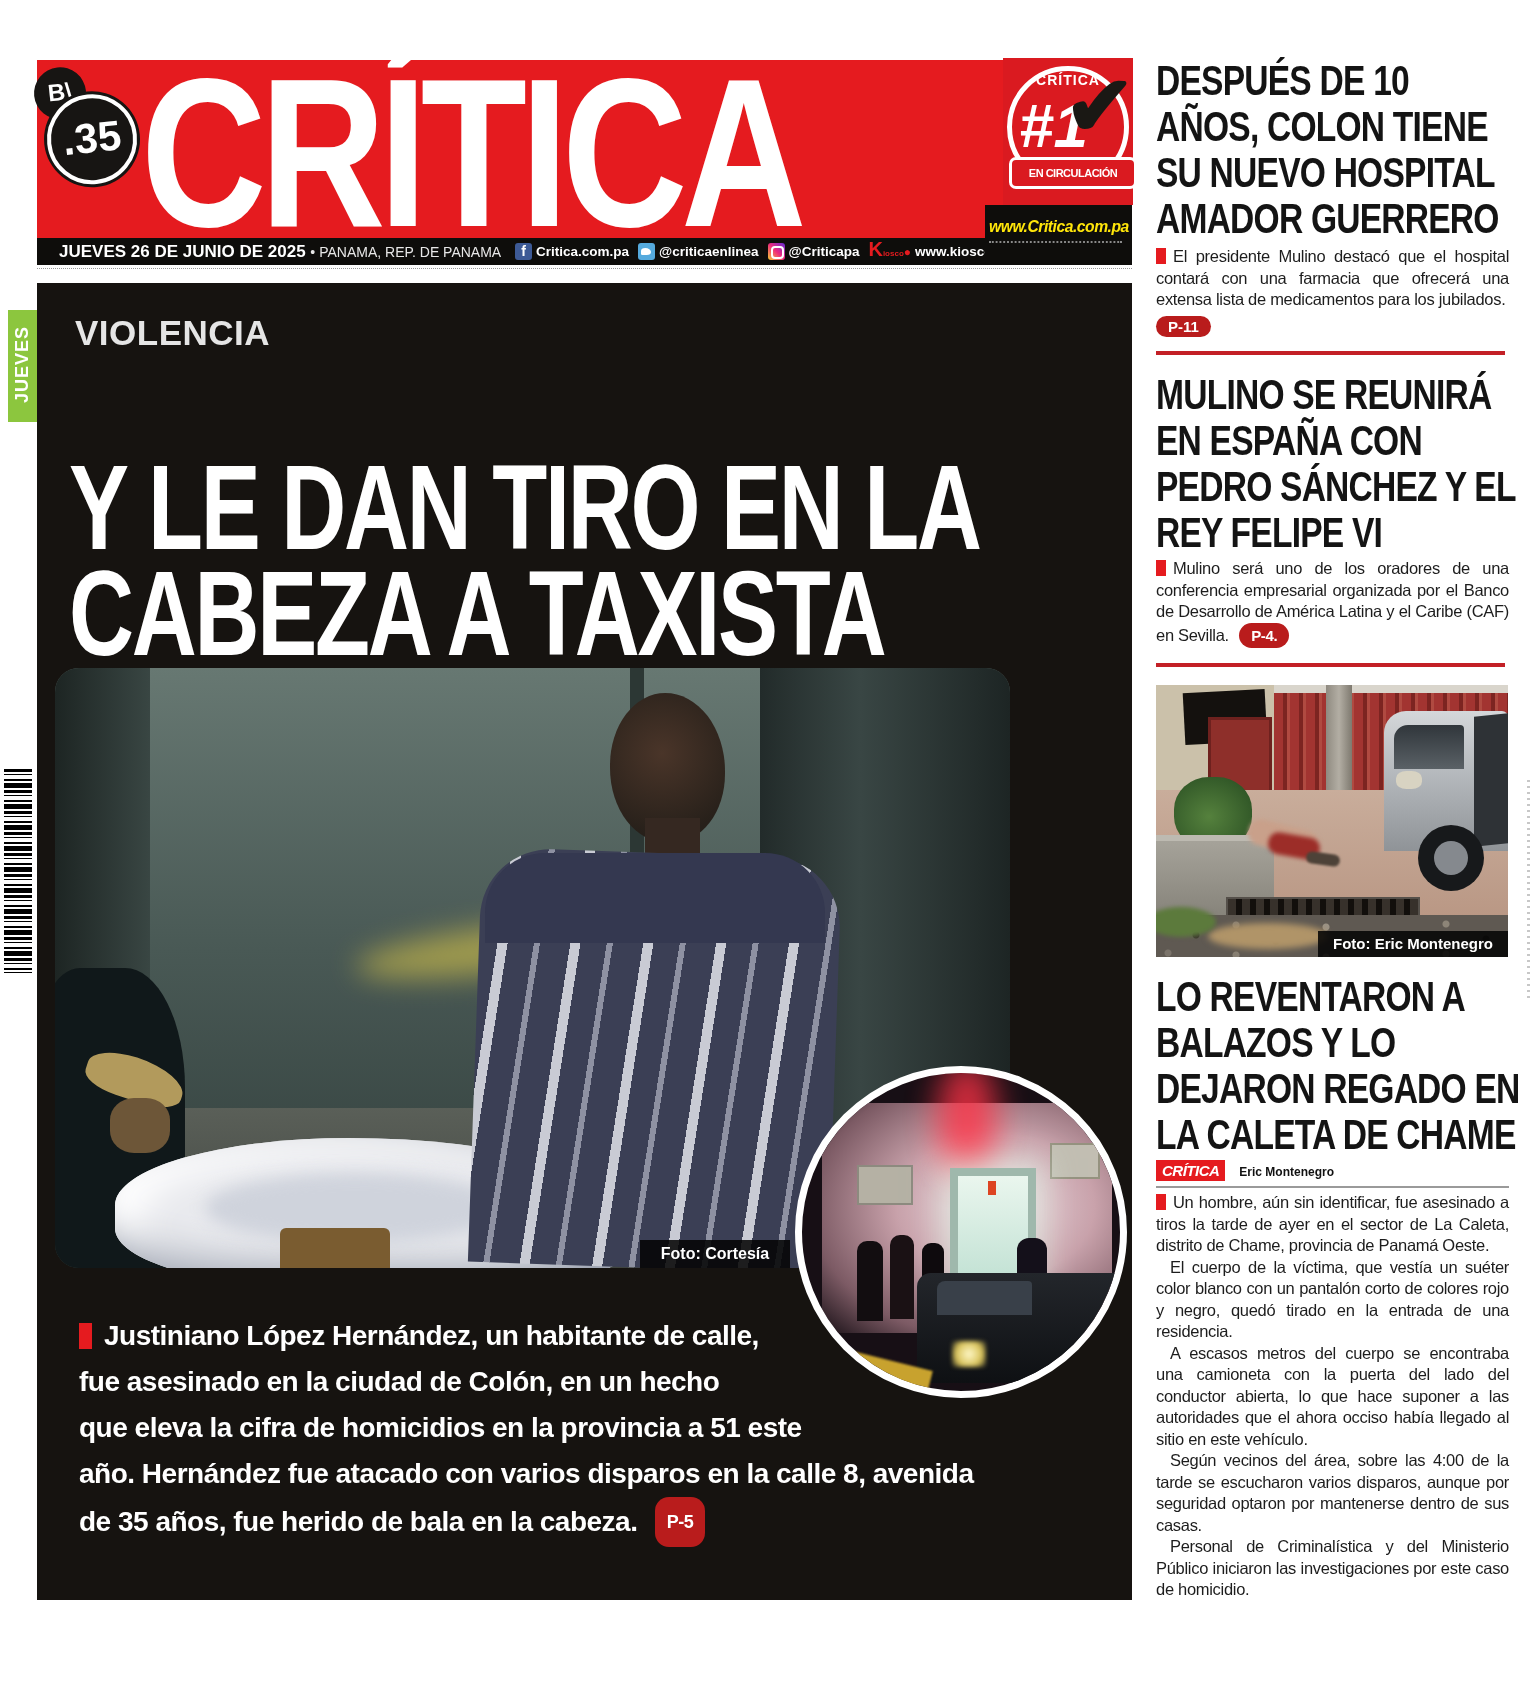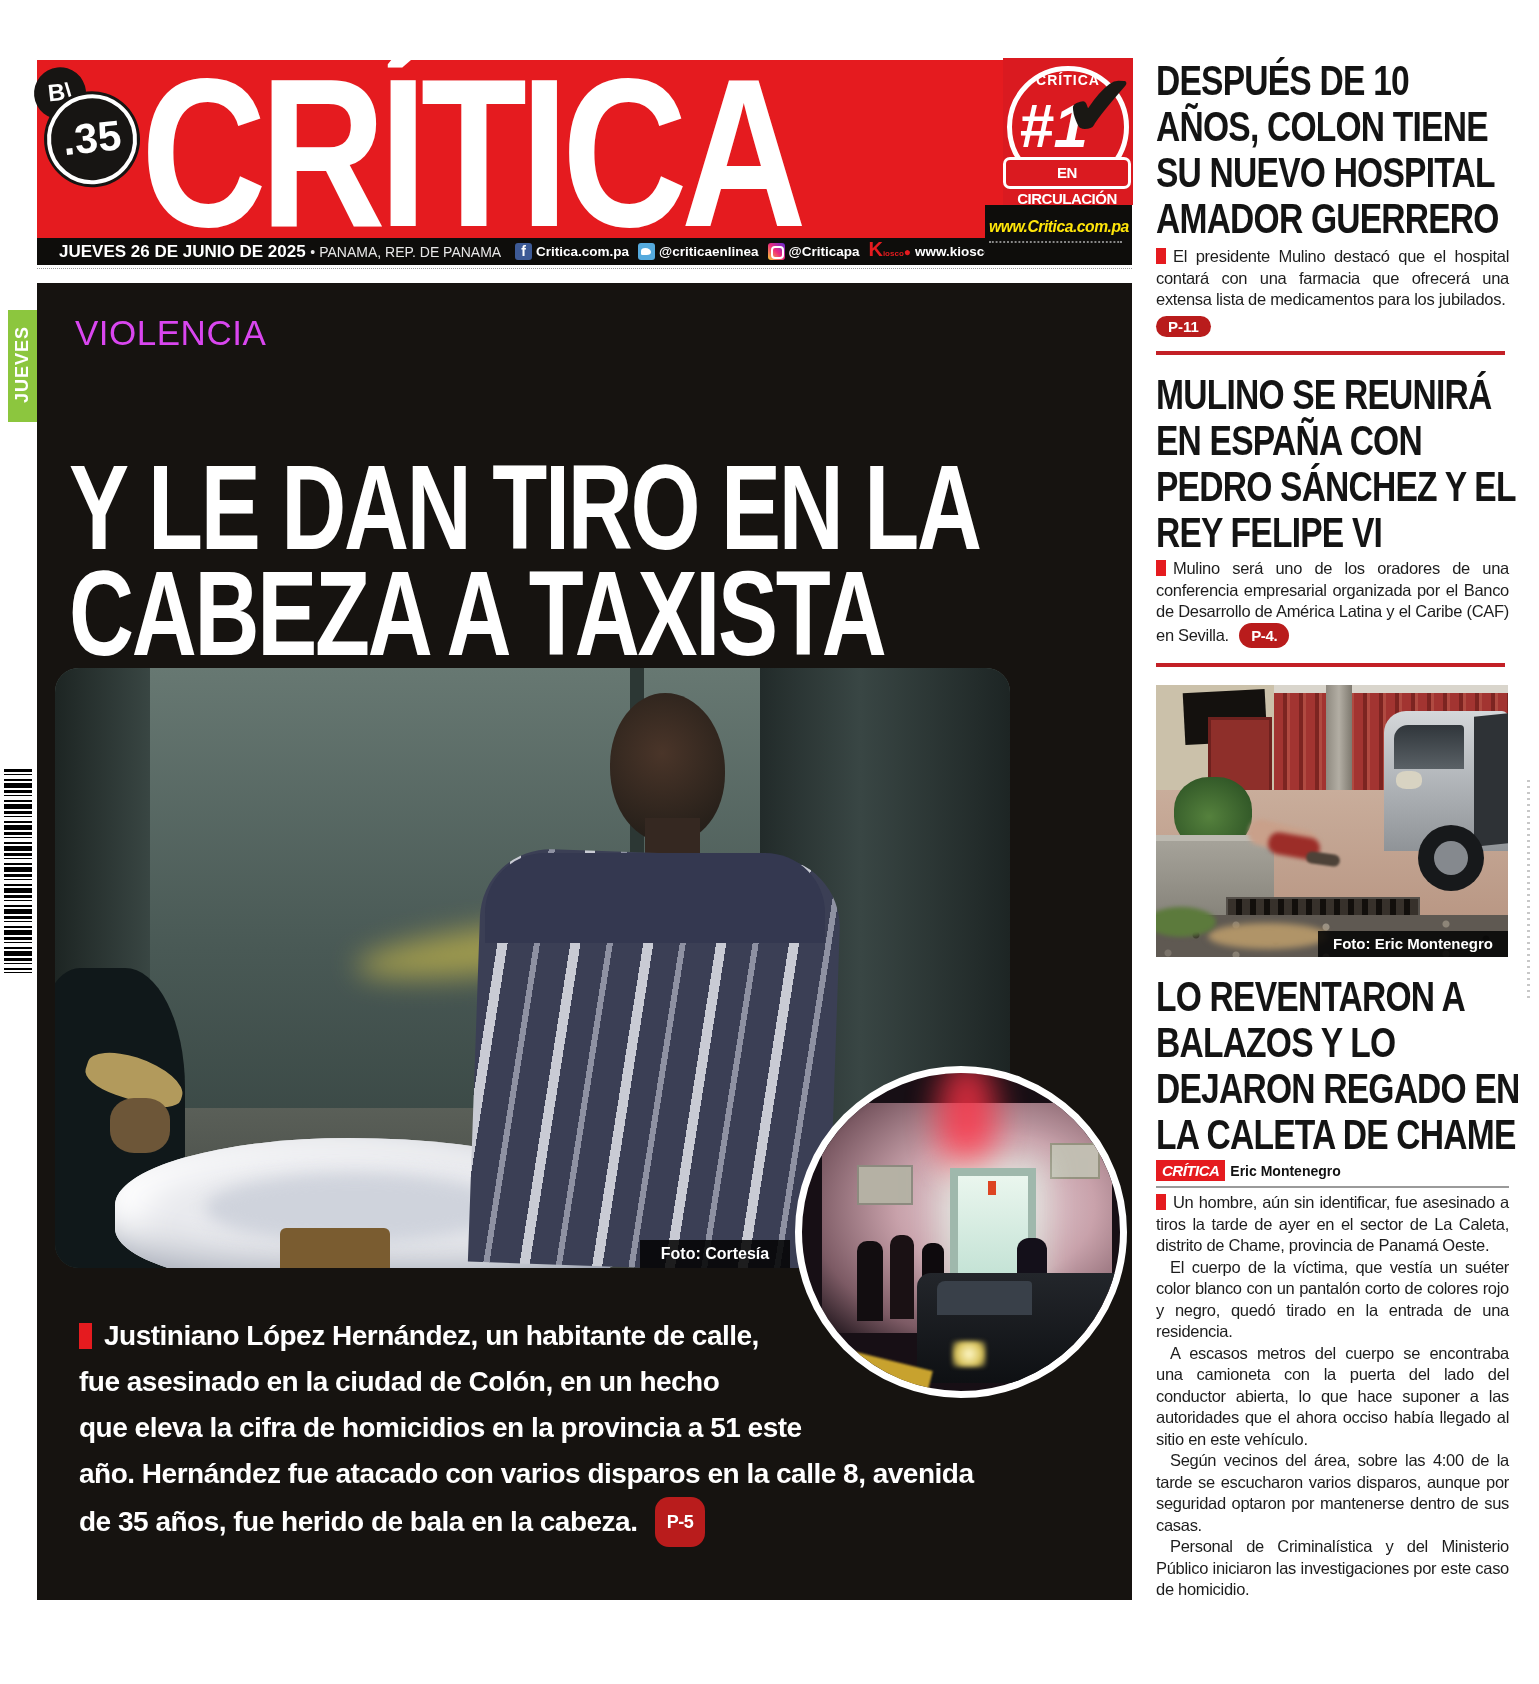--- a/index.html
+++ b/index.html
@@ -13,63 +13,63 @@
   #mast-title span{font-size:212px;line-height:158px;letter-spacing:-8px;color:#fff;transform:scaleX(0.82);font-weight:bold;}
   .pricewrap{left:2px;top:4px;width:110px;height:150px;transform:rotate(-6deg);}
   .price-sm{position:absolute;left:0;top:0;width:52px;height:52px;border-radius:50%;background:#171513;color:#fff;font-weight:bold;font-size:24px;text-align:center;line-height:50px;}
   .price-lg{position:absolute;left:8px;top:30px;width:82px;height:82px;border-radius:50%;background:#171513;border:4px solid #fff;box-shadow:0 0 0 3px #171513;color:#fff;font-weight:bold;font-size:42px;text-align:center;line-height:80px;}
   
   #badge1{left:966px;top:-2px;width:130px;height:147px;background:#da1a20;}
   .b1-circle{position:absolute;left:4px;top:8px;width:112px;height:112px;border-radius:50%;border:5px solid #fff;background:#da1a20;}
   .b1-top{position:absolute;left:0;top:14px;width:130px;text-align:center;color:#fff;font-weight:bold;font-size:14px;letter-spacing:1px;}
   .b1-num{position:absolute;left:16px;top:32px;color:#fff;font-weight:bold;font-style:italic;font-size:62px;}
   .b1-check{position:absolute;right:-2px;top:6px;color:#1a1814;font-size:84px;font-weight:bold;line-height:84px;}
-  .b1-banner{position:absolute;left:0px;bottom:16px;width:122px;height:26px;background:#da1a20;border:3px solid #fff;border-radius:7px;color:#fff;font-weight:bold;font-size:15px;text-align:center;line-height:26px;letter-spacing:-0.5px;}
+  .b1-banner{position:absolute;left:6px;bottom:16px;width:122px;height:26px;background:#da1a20;border:3px solid #fff;border-radius:7px;color:#fff;font-weight:bold;font-size:11px;text-align:center;line-height:26px;letter-spacing:-0.5px;}
 
   
   #datebar{left:37px;top:238px;width:1095px;height:27px;background:#0e0d0b;color:#fff;}
   #datebar .d1{position:absolute;left:22px;top:4px;font-size:17px;font-weight:bold;white-space:nowrap;}
   #datebar .d2{font-size:14px;font-weight:normal;color:#e8e8e8;}
   #socials{position:absolute;left:478px;top:0;height:27px;display:flex;align-items:center;gap:9px;}
   .soc{display:flex;align-items:center;gap:4px;font-size:13.5px;font-weight:bold;color:#fff;white-space:nowrap;}
   .icon16{width:17px;height:17px;border-radius:3px;display:inline-block;position:relative;}
   #urlbox{left:985px;top:205px;width:147px;height:60px;background:#0e0d0b;}
   #urlbox span{position:absolute;left:4px;top:12px;width:140px;text-align:center;color:#ffe60a;font-weight:bold;font-style:italic;font-size:16.5px;letter-spacing:-0.5px;border-bottom:2px dotted #8a8a8a;padding-bottom:5px;white-space:nowrap;transform:scaleX(0.95);transform-origin:0 0;}
 
   
   #daytab{left:8px;top:310px;width:30px;height:112px;background:#8cc63e;}
   #daytab span{position:absolute;left:-36px;top:44px;width:100px;text-align:center;transform:rotate(-90deg);color:#fff;font-weight:bold;font-size:18px;letter-spacing:1px;}
   #barcode{left:2px;top:765px;width:48px;height:212px;background:#fff;}
   #barcode .bars{position:absolute;left:2px;top:4px;width:28px;height:204px;background:repeating-linear-gradient(to bottom,#000 0 3px,#fff 3px 5px,#000 5px 6px,#fff 6px 10px,#000 10px 12px,#fff 12px 14px,#000 14px 19px,#fff 19px 21px);}
   #barcode .num{position:absolute;left:14px;top:96px;transform:rotate(-90deg);transform-origin:center;font-size:12px;color:#000;white-space:nowrap;letter-spacing:1px;}
 
   
   #panel{left:37px;top:283px;width:1095px;height:1317px;background:#161310;}
-  #kicker{left:38px;top:30px;color:#d946ef;font-weight:normal;font-size:35px;letter-spacing:0.5px;}
+  #kicker{left:38px;top:30px;color:#e5e5e5;font-weight:bold;font-size:35px;letter-spacing:0.5px;}
   .bighl{left:32px;height:106px;}
   .bighl span{font-size:120px;line-height:104px;letter-spacing:-3px;transform:scaleX(0.75);}
   #mainphoto{left:18px;top:385px;width:955px;height:600px;border-radius:24px;overflow:hidden;background:linear-gradient(#4e5e5a,#313f3c);}
   .cap{background:rgba(5,5,5,0.88);color:#fff;font-weight:bold;text-align:center;}
   #circlephoto{left:758px;top:783px;width:318px;height:318px;border-radius:50%;border:7px solid #fff;overflow:hidden;background:#170f15;z-index:4;}
   #leadsum{left:8px;top:1030px;width:1020px;}
   #leadsum .ln{height:46px;color:#fff;font-weight:bold;font-size:28px;letter-spacing:-0.5px;white-space:nowrap;line-height:46px;padding-left:34px;}
   .redsq{display:inline-block;width:13px;height:26px;background:#e51b1f;margin-right:12px;vertical-align:-4px;}
   .pill{display:inline-block;background:#b91c1c;border-radius:14px;color:#fff;font-weight:bold;text-align:center;}
 
   
   .rh{left:1156px;}
   .rh .rline{height:46px;}
   .rh span{font-size:42px;line-height:45px;letter-spacing:-1px;transform:scaleX(0.8);color:#141414;}
   .rbody{left:1156px;width:353px;font-size:16.5px;line-height:21.5px;color:#1d1d1d;text-align:justify;letter-spacing:-0.3px;}
   .rbullet{display:inline-block;width:10px;height:16px;background:#e51b1f;margin-right:7px;vertical-align:-2px;}
   .rule{left:1156px;width:349px;height:4px;background:#c32026;}
   .pill-sm{font-size:15px;padding:2px 12px;}
   #byline{left:1156px;top:1160px;width:353px;height:26px;border-bottom:2px solid #9a9a9a;}
   #byline .brand{display:inline-block;background:#e51b1f;color:#fff;font-style:italic;font-weight:bold;font-size:15px;padding:2px 6px;letter-spacing:-0.5px;}
-  #byline .auth{font-weight:bold;font-size:14px;color:#111;margin-left:5px;}
+  #byline .auth{font-weight:bold;font-size:12px;color:#111;margin-left:14px;}
   #rbody3 p{margin:0 0 0 0;text-indent:14px;}
   #rbody3 p.first{text-indent:0;}
 
   
   #photo3{left:1156px;top:685px;width:352px;height:272px;overflow:hidden;background:#c0a391;}
   #microedge{left:1527px;top:780px;width:3px;height:220px;background:repeating-linear-gradient(to bottom,#9a9a9a 0 2px,transparent 2px 6px);opacity:0.55;}
 </style>
 </head>
 <body>
 

